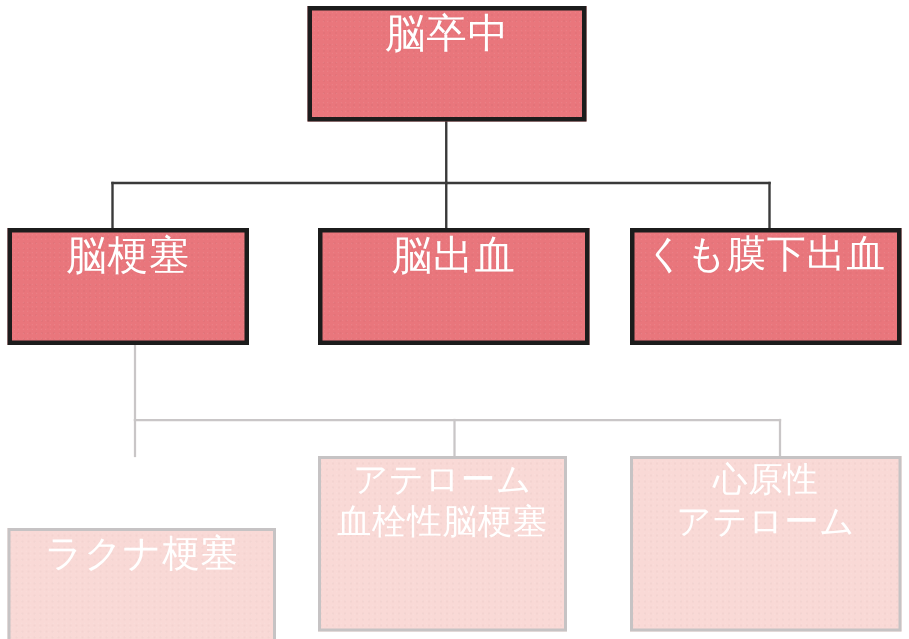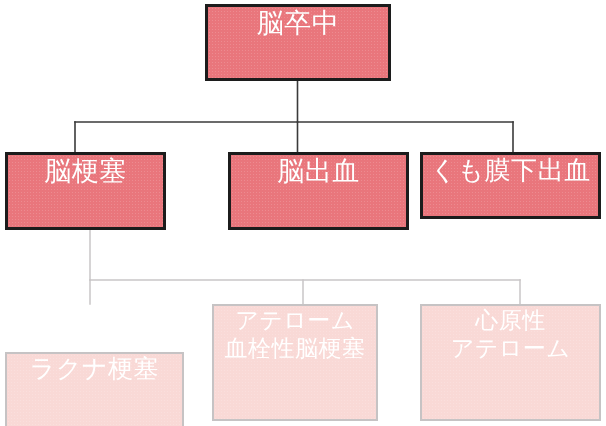--- a/index.html
+++ b/index.html
@@ -77,22 +77,22 @@
     position: relative;
     z-index: 2;
     display: block;
     white-space: pre-line;
   }
 
   
   #node-stroke       { left: 205px; top: 4px;   width: 186px; height: 77px;  font-size: 27px; }
 
   #node-infarction   { left: 5px;   top: 152px; width: 161px; height: 78px;  font-size: 27px; }
-  #node-hemorrhage   { left: 212px; top: 152px; width: 181px; height: 78px;  font-size: 27px; margin-left: 16px; }
-  #node-sah          { left: 420px; top: 152px; width: 181px; height: 67px;  font-size: 26px; }
+  #node-hemorrhage   { left: 212px; top: 152px; width: 181px; height: 78px;  font-size: 27px; }
+  #node-sah          { left: 420px; top: 152px; width: 181px; height: 78px;  font-size: 26px; }
 
   #node-lacunar      { left: 5px;   top: 304px; width: 179px; height: 111px; font-size: 25px; margin-top: 48px; }
   #node-atherothrombotic { left: 212px; top: 304px; width: 166px; height: 117px; font-size: 23px; }
   #node-cardioembolic    { left: 420px; top: 304px; width: 181px; height: 117px; font-size: 23px; }
 </style>
 </head>
 <body>
 
 <div id="diagram">
 

